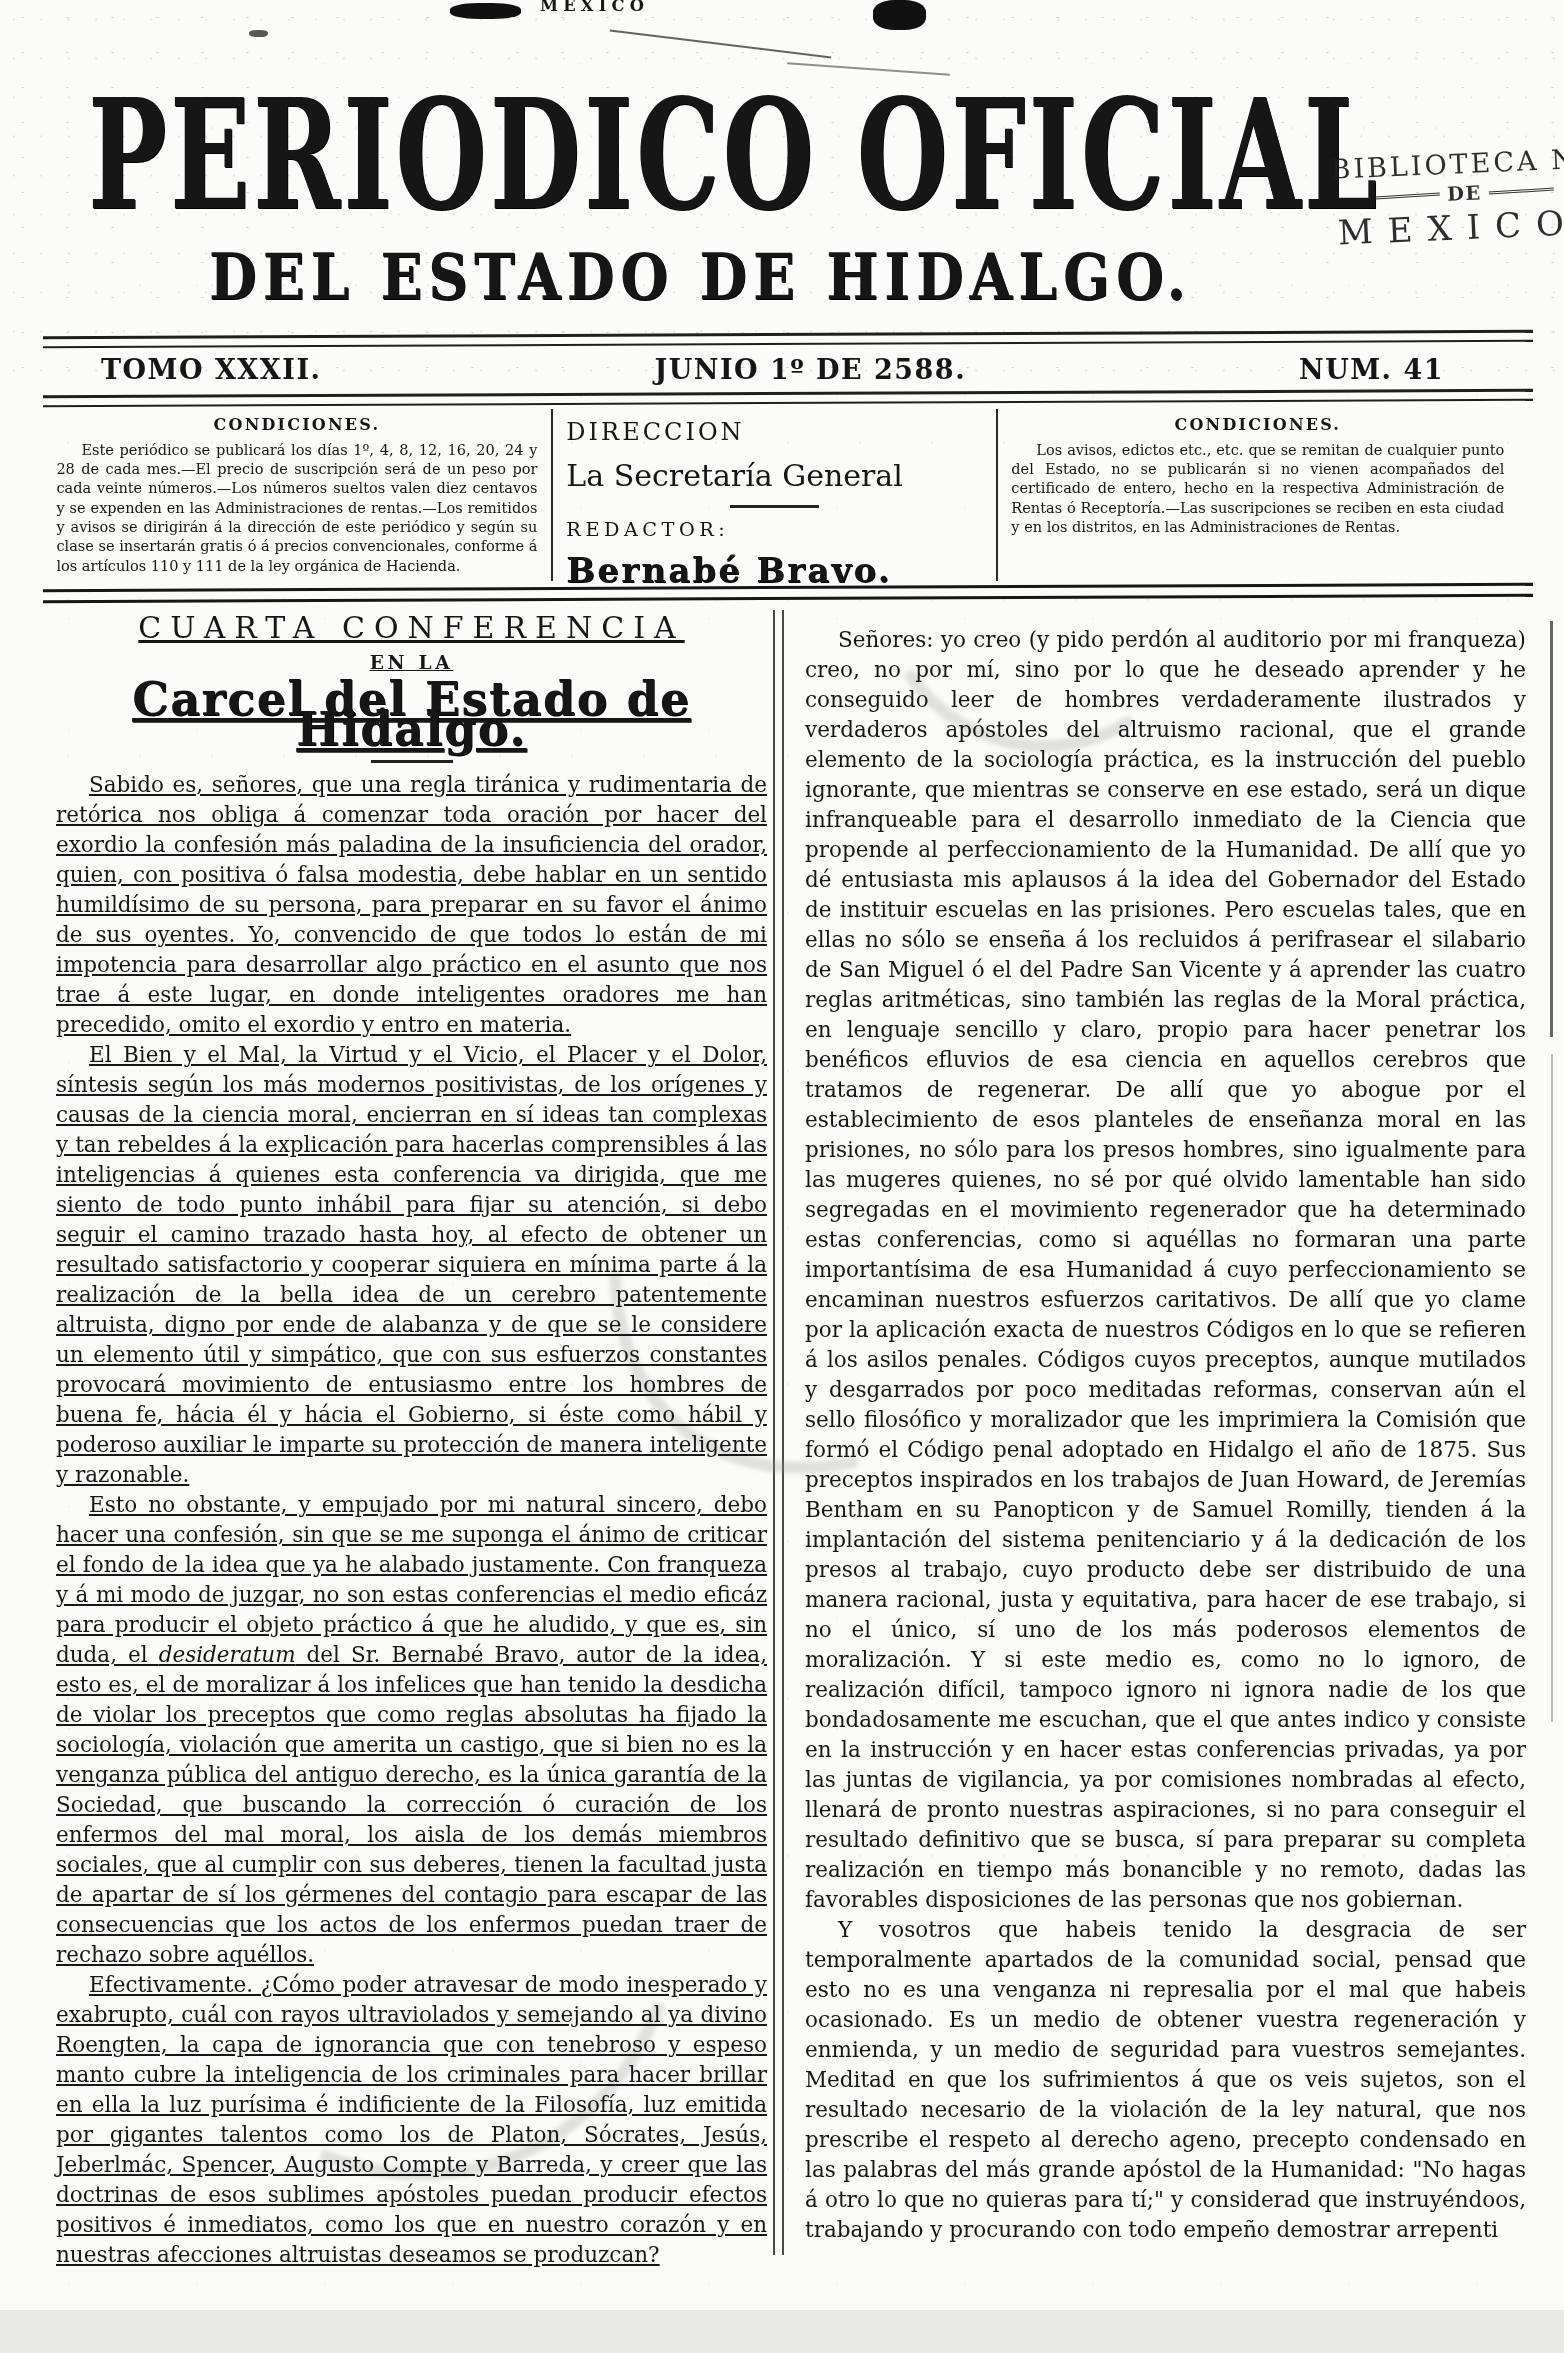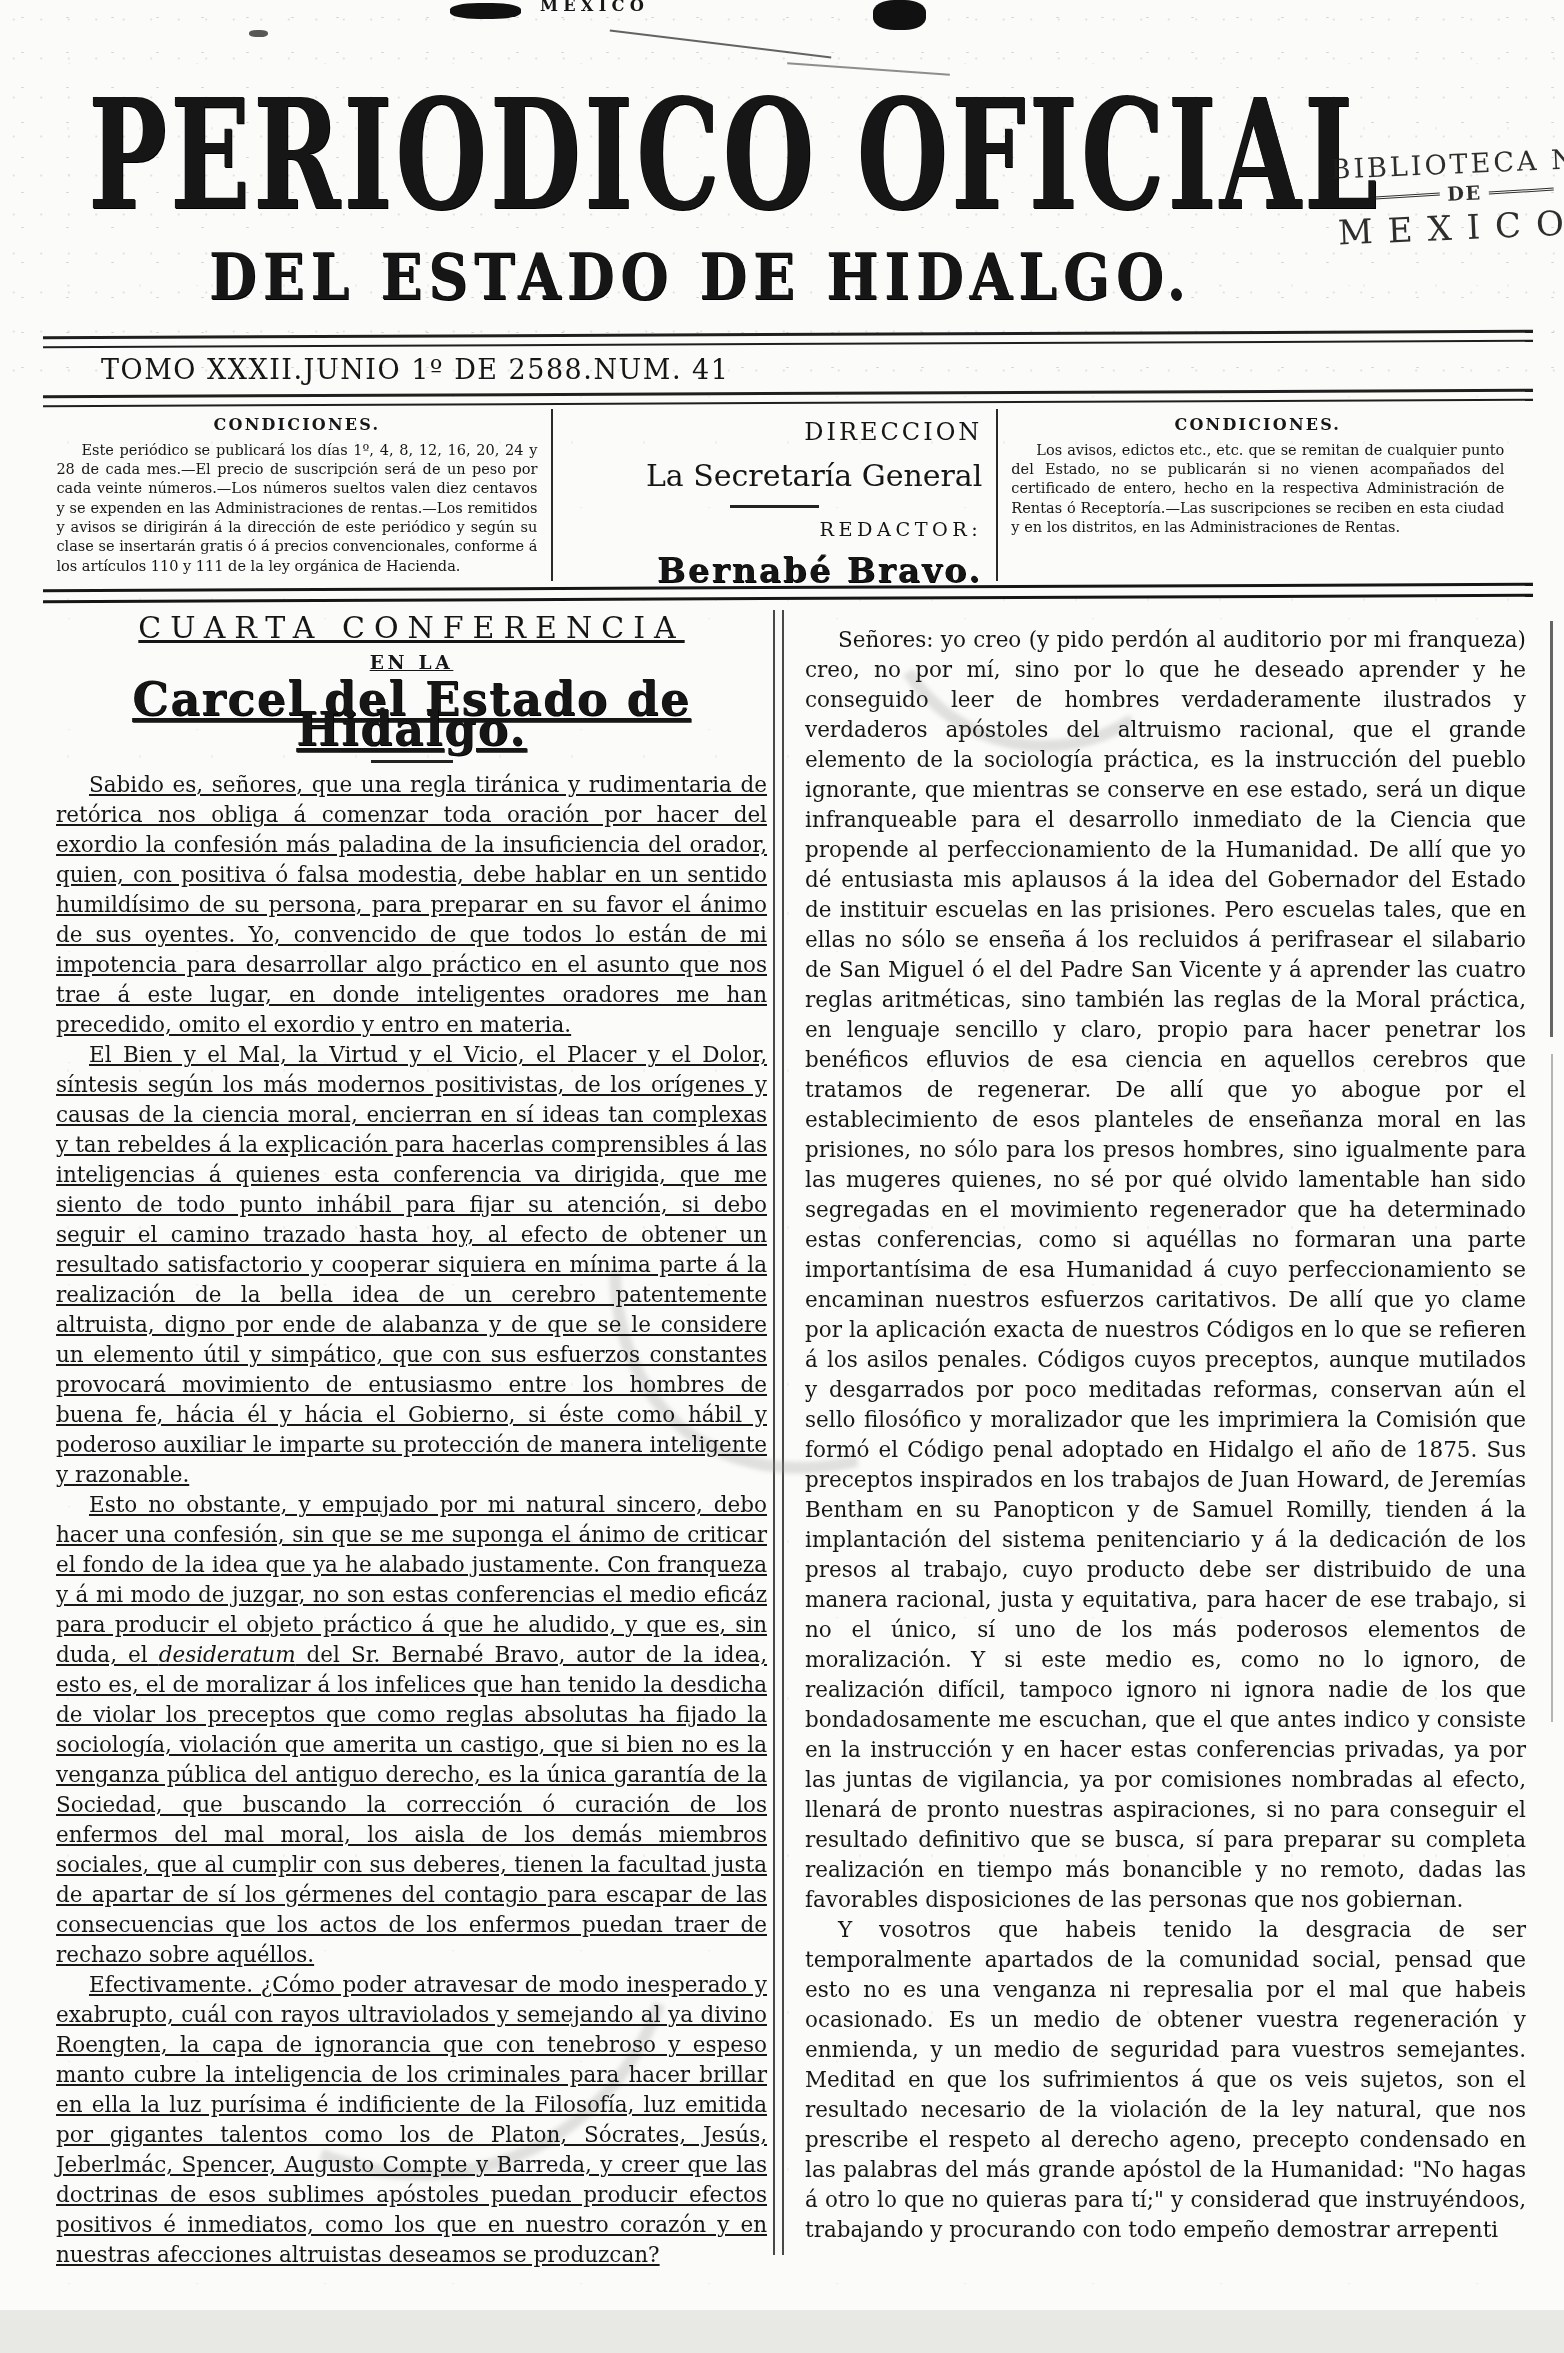--- a/index.html
+++ b/index.html
@@ -57,31 +57,31 @@
   .stamp-de{display:flex;align-items:center;gap:7.4px;margin:3px 0 1.5px 43px;font-size:19.3px;font-weight:bold;letter-spacing:1.5px;}
   .stamp-de::before,.stamp-de::after{content:"";width:65px;border-top:3px double #1d1d1d;transform:rotate(-1deg);}
   .stamp-line3{font-size:34px;letter-spacing:15px;margin-left:4.5px;white-space:nowrap;}
 
   
   .rule{position:absolute;left:43px;width:1490px;}
   .rule-double-thin{height:6.7px;border-top:3px solid #1f1f1f;border-bottom:2.2px solid #1f1f1f;transform:rotate(-.25deg);}
   .rule-double-heavy{height:8.2px;border-top:3.7px solid #161616;border-bottom:3px solid #161616;transform:rotate(-.25deg);}
   .dateline{
     position:absolute;left:43px;top:349px;width:1490px;height:40px;
-    display:flex;align-items:center;
-    font-size:27px;font-weight:normal;letter-spacing:1.5px;
+    display:flex;justify-content:space-between;align-items:center;
+    font-size:27px;font-weight:bold;letter-spacing:1.5px;
   }
   .dateline .tomo{margin-left:58px;}
   .dateline .num{margin-right:89px;}
 
   
   .info-band{position:absolute;left:43px;top:407px;width:1490px;height:178px;display:flex;}
   .info-col{padding:4.5px 13.4px 0 13.4px;}
   .info-col.left{width:481px;}
-  .info-col.center{width:416px;text-align:right;}
+  .info-col.center{width:416px;text-align:left;}
   .info-col.right{width:493px;}
   .vrule{width:2.2px;background:#2a2a2a;margin-top:1.5px;height:172px;}
   .info-heading{text-align:center;font-size:16px;font-weight:bold;letter-spacing:2.2px;margin:3px 0 7.4px 0;}
   .info-body{font-size:14.5px;line-height:19.3px;text-align:justify;text-indent:25px;}
   .dir-heading{font-size:24px;letter-spacing:3px;margin-top:6px;}
   .dir-line1{font-size:30px;margin-top:12px;}
   .dir-sep{width:89px;border-top:3px solid #222;margin:12px auto 10.4px auto;}
   .dir-redactor{font-size:19.3px;letter-spacing:4.5px;margin-top:4.5px;}
   .dir-name{font-size:34px;font-weight:bold;letter-spacing:2.2px;margin-top:9px;text-shadow:0.7px 0.7px 0 #000;}
 

